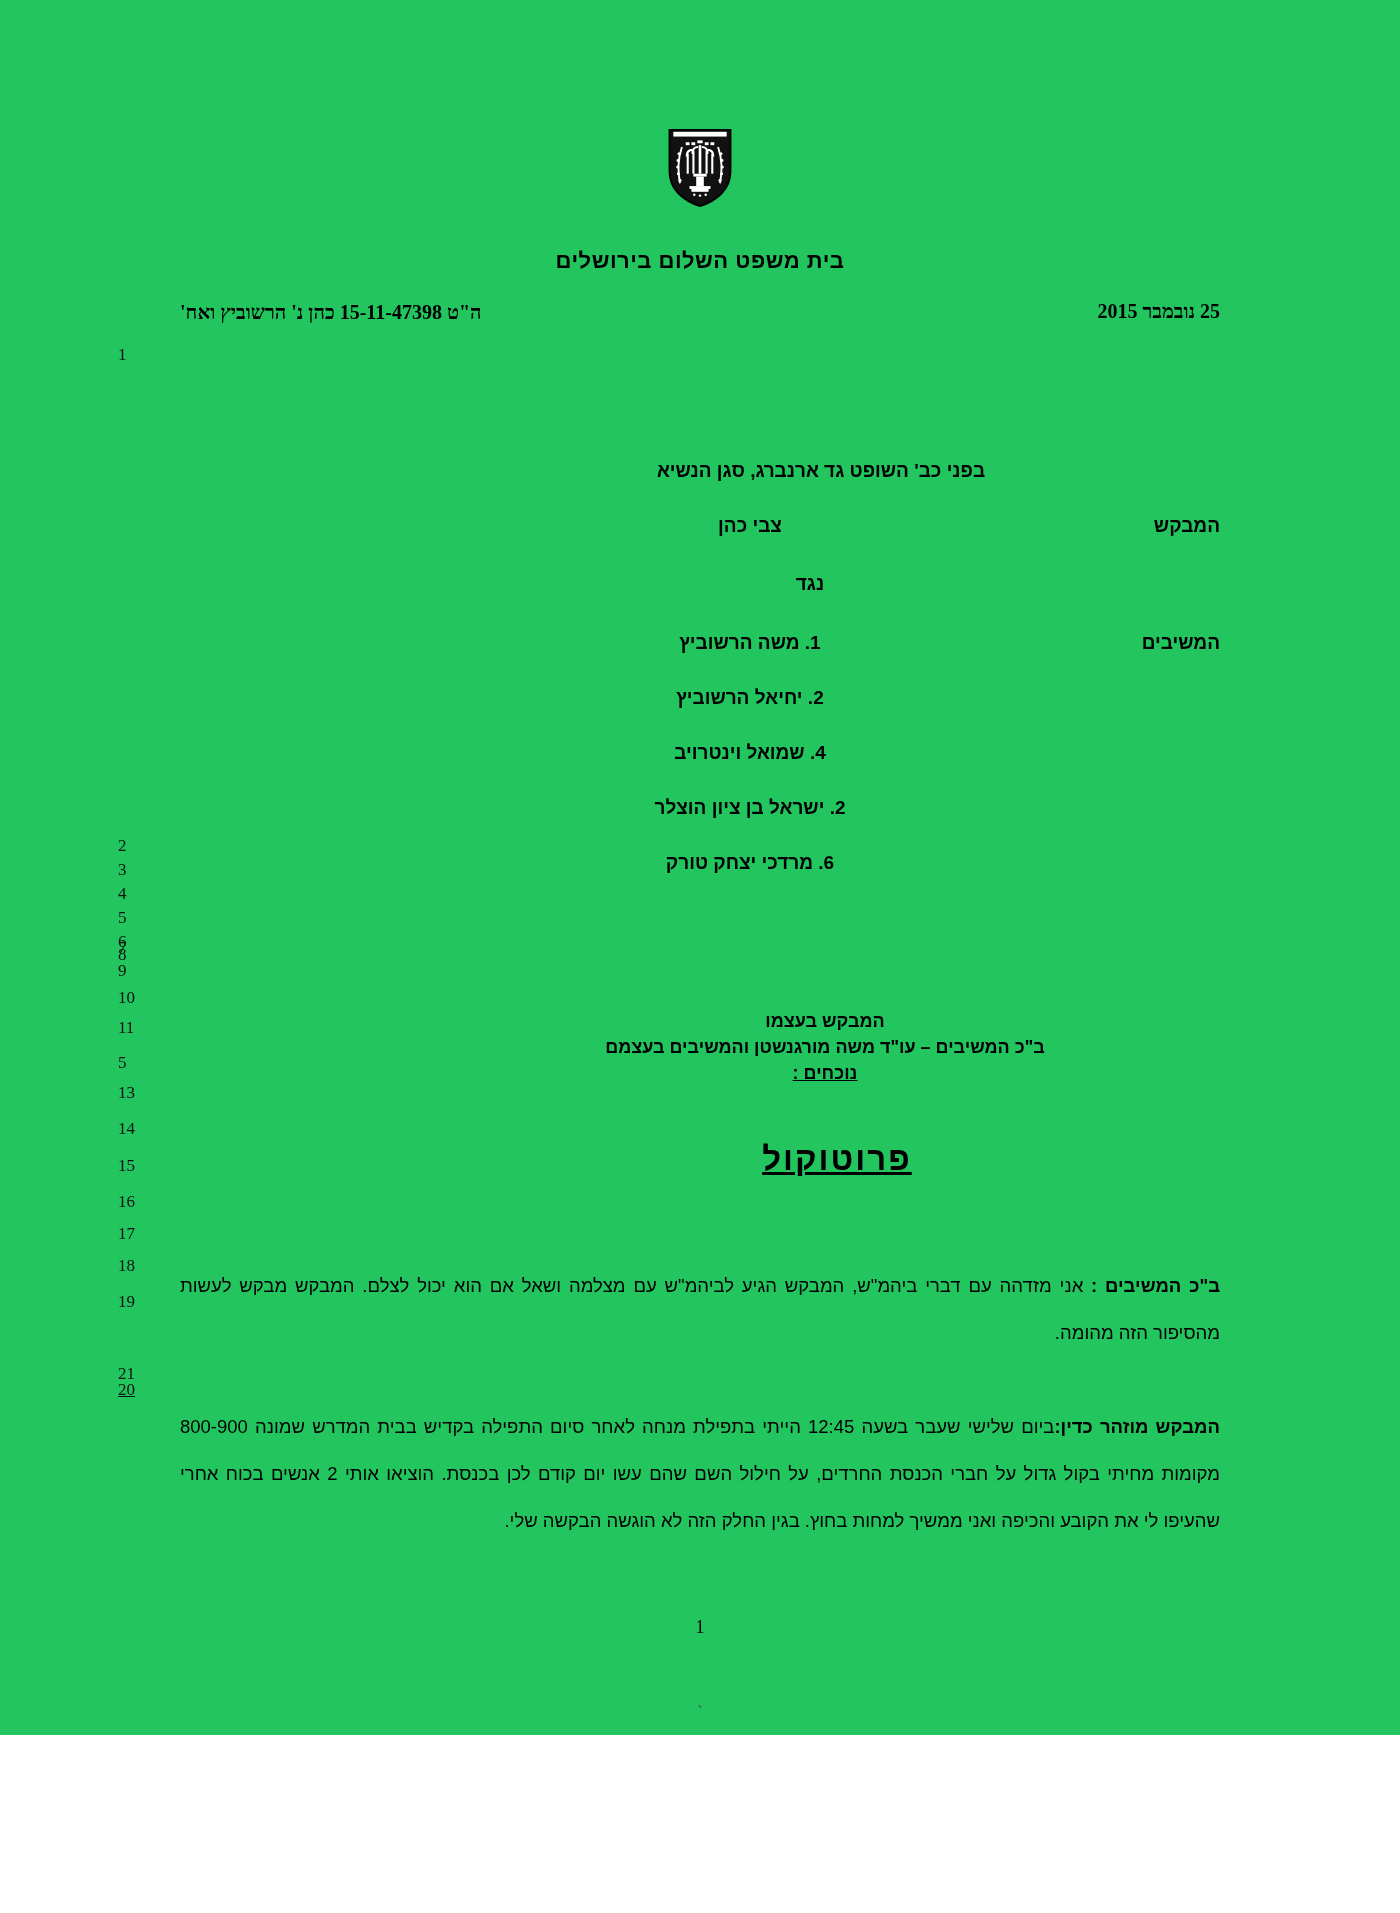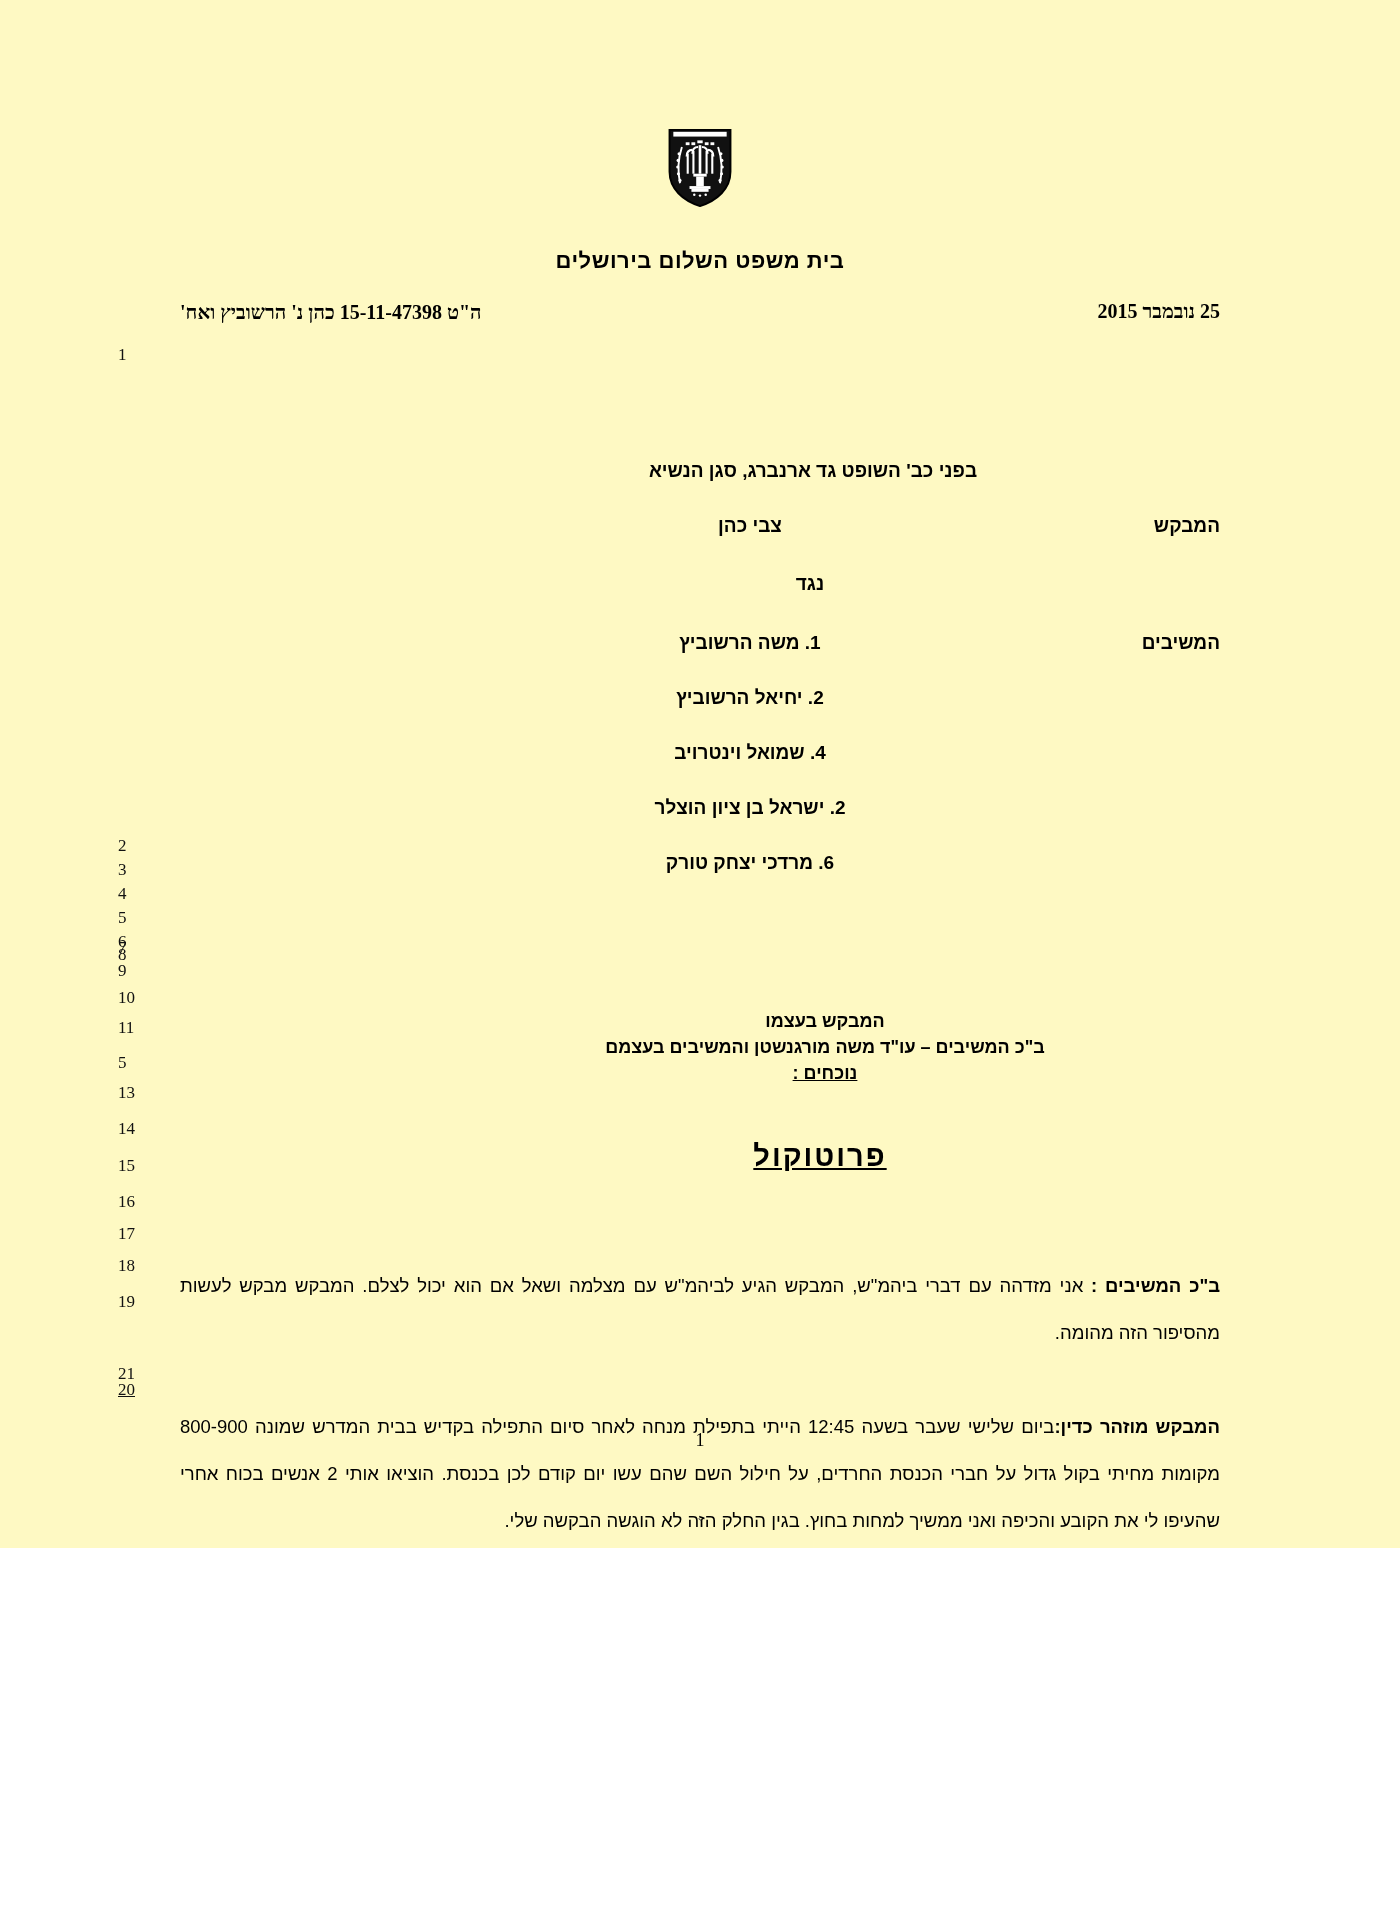--- a/index.html
+++ b/index.html
@@ -8,23 +8,23 @@
     padding: 0;
     background: #ffffff;
   }
   body {
     font-family: "Liberation Serif", "DejaVu Serif", serif;
     color: #000000;
   }
   .page {
     position: relative;
     width: 1400px;
-    height: 1548px;
+    height: 1735px;
     margin: 0 auto;
-    background: #fef9c3;
+    background: #22c55e;
     overflow: hidden;
     box-sizing: border-box;
   }
 
   
   .emblem-wrap {
     position: absolute;
     top: 128px;
     left: 0;
     right: 0;
@@ -92,21 +92,21 @@
   .gutter span {
     position: absolute;
     display: block;
     white-space: nowrap;
   }
 
   
   .judge-line {
     position: absolute;
     top: 460px;
-    right: 192px;
+    right: 184px;
     width: 790px;
     text-align: center;
     font-family: "Liberation Sans", "DejaVu Sans", sans-serif;
     font-weight: bold;
     font-size: 19px;
     direction: rtl;
   }
 
   .party-row {
     position: absolute;
@@ -172,27 +172,27 @@
   .present-heading {
     text-decoration: underline;
     display: inline-block;
   }
   .present-line { display: block; }
 
   
   .protocol-heading {
     position: absolute;
     top: 1140px;
-    right: 185px;
+    right: 168px;
     width: 790px;
     text-align: center;
     direction: rtl;
     font-family: "Liberation Sans", "DejaVu Sans", sans-serif;
     font-weight: bold;
-    font-size: 29px;
+    font-size: 33px;
   }
   .protocol-heading span {
     text-decoration: underline;
     display: inline-block;
     letter-spacing: 2px;
   }
 
   
   .body-area {
     position: absolute;

